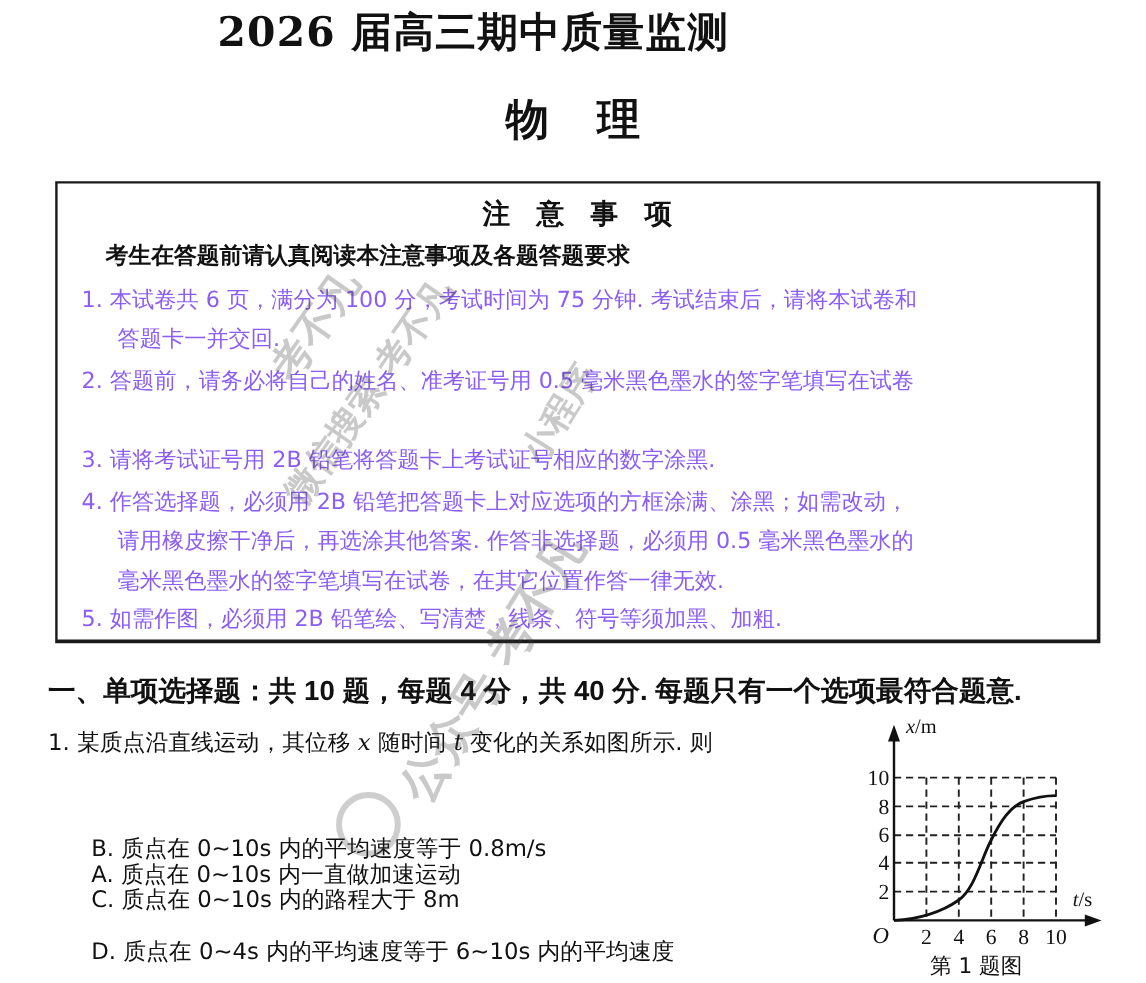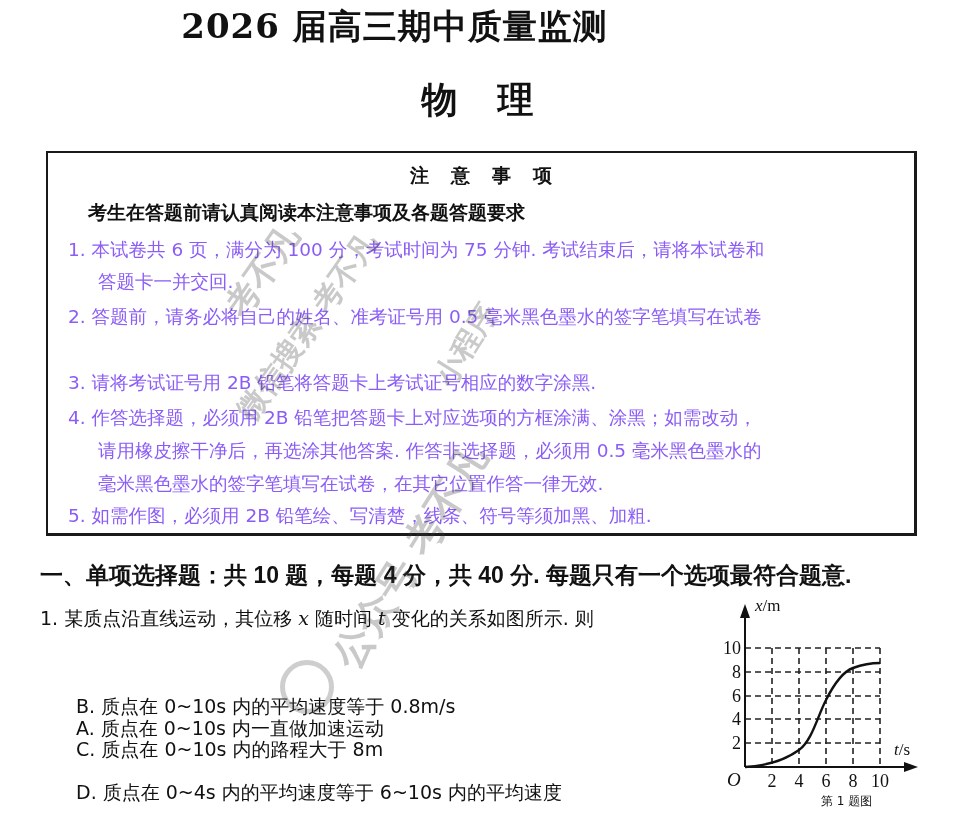--- a/index.html
+++ b/index.html
@@ -20,21 +20,21 @@
     text-indent: 40px;
     font-family: "DejaVu Sans", "Liberation Sans", sans-serif;
   }
   .notice-box {
     left: 46px; top: 151px; width: 866px; height: 380px;
     border: 2px solid #1a1a1a;
     border-right-width: 3px; border-bottom-width: 3px;
   }
   .notice-heading {
     left: 0; width: 100%; top: 10px; text-align: center;
-    font-size: 19px; font-weight: bold; letter-spacing: 22px; text-indent: 22px;
+    font-size: 23px; font-weight: bold; letter-spacing: 22px; text-indent: 22px;
     font-family: "DejaVu Sans", "Liberation Sans", sans-serif;
   }
   .notice-sub {
     left: 40px; top: 47px; font-size: 19px; font-weight: bold;
     font-family: Liberation Sans, sans-serif;
   }
   .notice-line {
     font-size: 18.5px; white-space: nowrap;
     font-family: "DejaVu Sans", "Liberation Sans", sans-serif;
     color: #8b5cf6;
@@ -125,19 +125,19 @@
     <text x="741" y="654">10</text>
   </g>
   <g font-size="18" text-anchor="middle">
     <text x="772" y="787">2</text>
     <text x="799" y="787">4</text>
     <text x="826" y="787">6</text>
     <text x="853" y="787">8</text>
     <text x="880" y="787">10</text>
   </g>
 </svg>
-<div class="abs" style="left:775px; top:793px; font-size:12px; font-family:'DejaVu Sans','Liberation Sans',sans-serif;margin-left:46px;">第 1 题图</div>
+<div class="abs" style="left:775px; top:793px; font-size:18px; font-family:'DejaVu Sans','Liberation Sans',sans-serif;">第 1 题图</div>
 
 <div class="abs watermark" style="left:215px; top:300px; font-size:34px; transform:rotate(-55deg);">考不凡</div>
 <div class="abs watermark" style="left:228px; top:405px; font-size:30px; transform:rotate(-55deg);">微信搜索 考不凡</div>
 <div class="abs watermark" style="left:425px; top:372px; font-size:30px; transform:rotate(-58deg);">小程序</div>
 <div class="abs watermark" style="left:320px; top:650px; font-size:40px; transform:rotate(-58deg);">公众号 考不凡</div>
 <div class="abs" style="left:280px; top:660px; width:44px; height:44px; border:5px solid rgba(60,60,60,0.25); border-radius:50%;"></div>
 
 </body></html>

